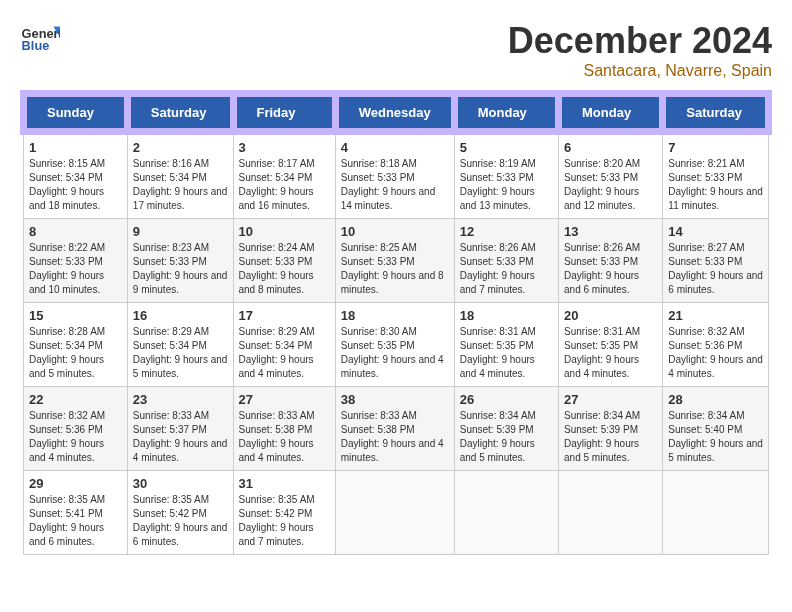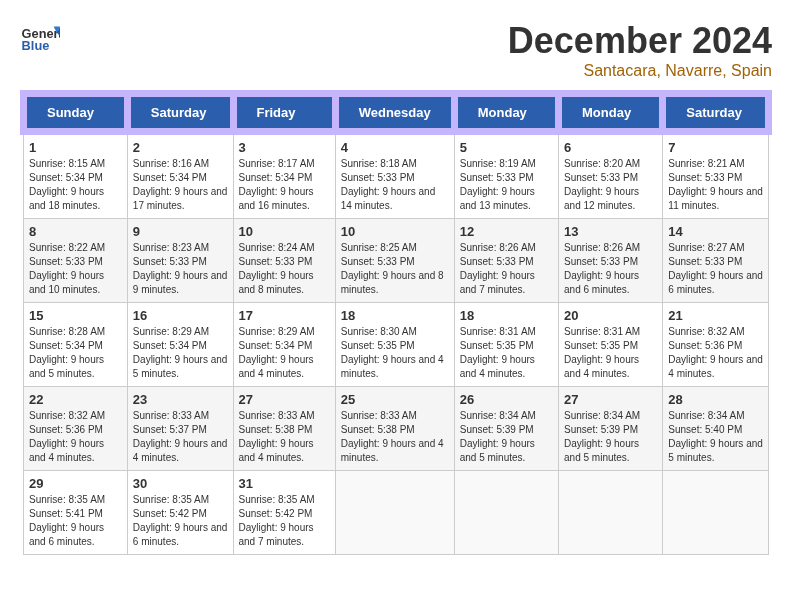--- a/index.html
+++ b/index.html
@@ -205,21 +205,21 @@
         </td>
         <td>
           <span class="day-num">23</span>
           <div class="day-info">Sunrise: 8:33 AM<br>Sunset: 5:37 PM<br>Daylight: 9 hours and 4 minutes.</div>
         </td>
         <td>
           <span class="day-num">27</span>
           <div class="day-info">Sunrise: 8:33 AM<br>Sunset: 5:38 PM<br>Daylight: 9 hours and 4 minutes.</div>
         </td>
         <td>
-          <span class="day-num">25</span>
+          <span class="day-num">38</span>
           <div class="day-info">Sunrise: 8:33 AM<br>Sunset: 5:38 PM<br>Daylight: 9 hours and 4 minutes.</div>
         </td>
         <td>
           <span class="day-num">26</span>
           <div class="day-info">Sunrise: 8:34 AM<br>Sunset: 5:39 PM<br>Daylight: 9 hours and 5 minutes.</div>
         </td>
         <td>
           <span class="day-num">27</span>
           <div class="day-info">Sunrise: 8:34 AM<br>Sunset: 5:39 PM<br>Daylight: 9 hours and 5 minutes.</div>
         </td>

